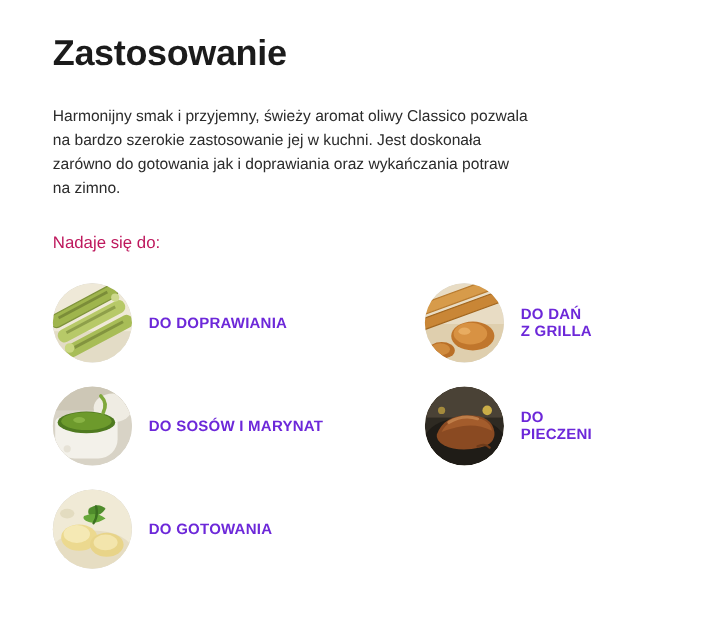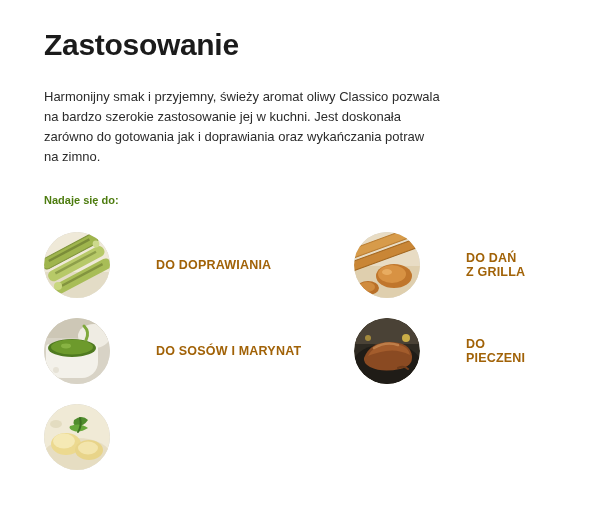--- a/index.html
+++ b/index.html
@@ -30,23 +30,23 @@
     line-height: 1.1;
   }
   .intro {
     font-size: 13px;
     line-height: 1.55;
     color: #2b2b2b;
     margin: 0 0 26px 0;
     max-width: 490px;
   }
   .subtitle {
-    font-size: 11px;
-    font-weight: bold;
-    color: #4d7c0f;
+    font-size: 14px;
+    font-weight: normal;
+    color: #be185d;
     margin: 0 0 16px 0;
   }
   .grid {
     display: grid;
     grid-template-columns: 310px 1fr;
     grid-auto-rows: 86px;
     align-items: center;
   }
   .cell {
     display: flex;
@@ -64,23 +64,22 @@
   }
   .thumb svg {
     display: block;
     width: 66px;
     height: 66px;
   }
   .cell-label {
     font-size: 12.5px;
     font-weight: bold;
     letter-spacing: 0.2px;
-    color: #a16207;
+    color: #6d28d9;
     text-transform: uppercase;
-    margin-left: 32px;
   }
 </style>
 </head>
 <body>
 
 <div class="page">
 
   <h1 class="title">Zastosowanie</h1>
 
   <p class="intro">Harmonijny smak i przyjemny, świeży aromat oliwy Classico pozwala na bardzo szerokie zastosowanie jej w kuchni. Jest doskonała zarówno do gotowania jak i doprawiania oraz wykańczania potraw na zimno.</p>
@@ -208,16 +207,17 @@
             <ellipse cx="20" cy="37" rx="11" ry="7.5" fill="#f5e9b4"></ellipse>
             <ellipse cx="45" cy="46" rx="14" ry="10" fill="#e8d489"></ellipse>
             <ellipse cx="44" cy="44" rx="10" ry="6.5" fill="#f3e5ac"></ellipse>
             <path d="M30 16 q8 -6 14 0 q-4 6 -10 6 q-6 0 -4 -6 z" fill="#4f8c2c"></path>
             <path d="M26 22 q10 -4 18 2 q-8 5 -14 3 q-6 -2 -4 -5 z" fill="#67a83a"></path>
             <path d="M36 14 q2 8 -2 14" stroke="#3c7021" stroke-width="2" fill="none" stroke-linecap="round"></path>
             <ellipse cx="12" cy="20" rx="6" ry="4" fill="#e3dcc0"></ellipse>
           </g>
         </svg>
       </span>
+      <span class="cell-label">DO GOTOWANIA</span>
     </div>
 
   </div>
 </div>
 
 </body></html>

